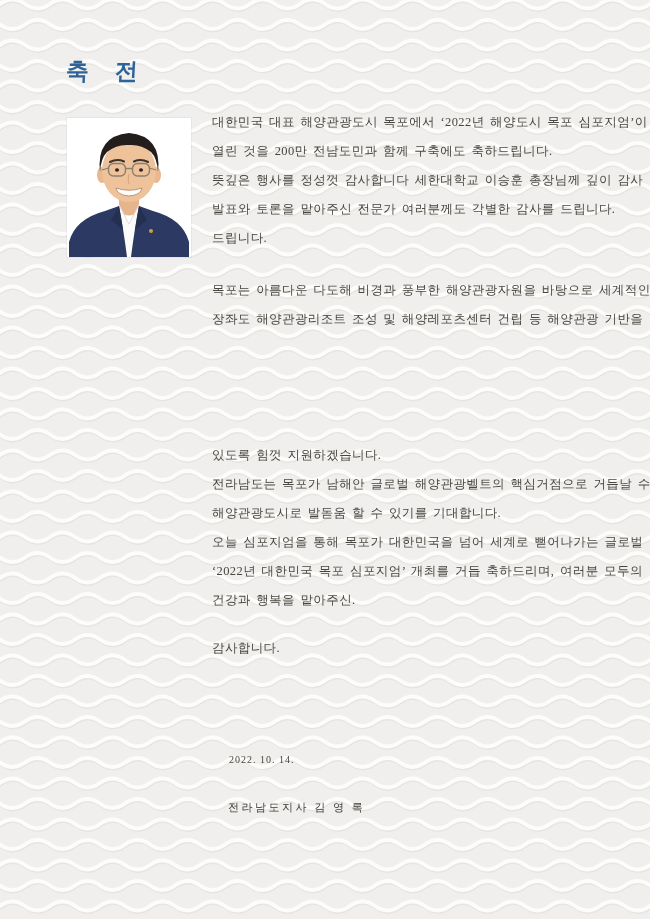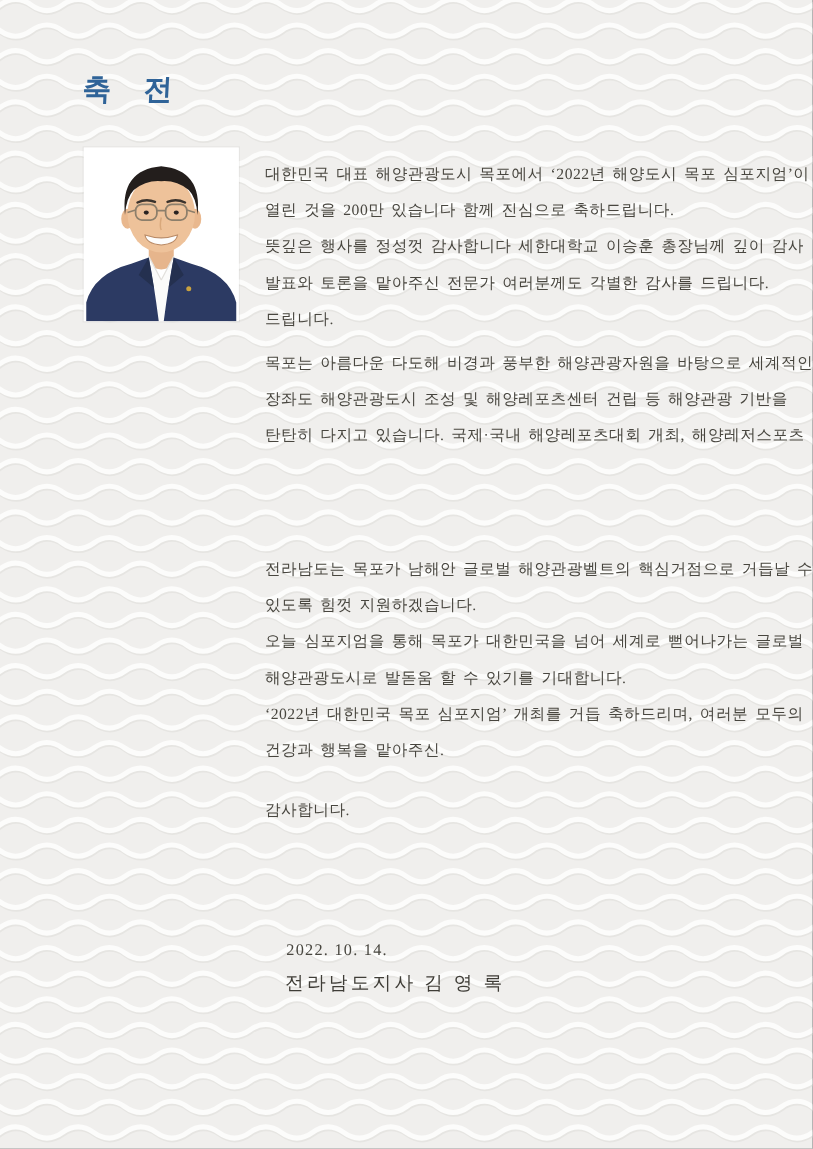--- a/index.html
+++ b/index.html
@@ -37,31 +37,31 @@
     position:absolute;left:67px;top:118px;width:124px;height:139px;
     background:#ffffff;box-shadow:0 0 0 1px rgba(0,0,0,0.04);
   }
   .photo svg{display:block;width:124px;height:139px;}
   .block{position:absolute;left:212px;}
   .block .line{
     display:block;height:29px;line-height:29px;
     font-size:12.5px;letter-spacing:0.4px;word-spacing:2px;
     white-space:nowrap;
   }
-  .block-1{top:125px;}
+  .block-1{top:108px;}
   .block-2{top:276px;}
   .block-3{top:441px;}
   .block-4{top:634px;}
   .footer-date{
     position:absolute;left:229px;top:745px;
-    font-size:13px;letter-spacing:1px;height:29px;line-height:29px;
+    font-size:10px;letter-spacing:1px;height:29px;line-height:29px;
   }
   .footer-sign{
-    position:absolute;left:228px;top:772px;
-    font-size:15px;letter-spacing:2.5px;height:30px;line-height:30px;
+    position:absolute;left:228px;top:792px;
+    font-size:11px;letter-spacing:2.5px;height:30px;line-height:30px;
     color:#3f3d37;
   }
 </style>
 </head>
 <body>
 
 <div class="page">
 
   <svg class="wave-svg" id="wave-svg" viewBox="0 0 650 919" xmlns="http://www.w3.org/2000/svg">
       <path d="M -50 4 q 12.5 -9 25 0 q 12.5 9 25 0 q 12.5 -9 25 0 q 12.5 9 25 0 q 12.5 -9 25 0 q 12.5 9 25 0 q 12.5 -9 25 0 q 12.5 9 25 0 q 12.5 -9 25 0 q 12.5 9 25 0 q 12.5 -9 25 0 q 12.5 9 25 0 q 12.5 -9 25 0 q 12.5 9 25 0 q 12.5 -9 25 0 q 12.5 9 25 0 q 12.5 -9 25 0 q 12.5 9 25 0 q 12.5 -9 25 0 q 12.5 9 25 0 q 12.5 -9 25 0 q 12.5 9 25 0 q 12.5 -9 25 0 q 12.5 9 25 0 q 12.5 -9 25 0 q 12.5 9 25 0 q 12.5 -9 25 0 q 12.5 9 25 0 q 12.5 -9 25 0 q 12.5 9 25 0" class="shadow" transform="translate(0.5,1.4)"></path>
@@ -196,37 +196,36 @@
         <path d="M2 139 L2 124 Q8 101 38 93 L52 88 Q56 108 60 139 Z" fill="#2c3a63"></path>
         <path d="M122 139 L122 124 Q116 101 86 93 L72 88 Q68 108 64 139 Z" fill="#2c3a63"></path>
         <path d="M52 88 L44 102 L56 112 Z" fill="#24304f"></path>
         <path d="M72 88 L80 102 L68 112 Z" fill="#24304f"></path>
         <circle cx="84" cy="113" r="2" fill="#c9a23f"></circle>
       </svg>
     </div>
 
     <div class="block block-1">
       <span class="line">대한민국 대표 해양관광도시 목포에서 ‘2022년 해양도시 목포 심포지엄’이</span>
-      <span class="line">열린 것을 200만 있습니다 함께 진심으로 축하드립니다.</span>
+      <span class="line">열린 것을 200만 전남도민과 함께 구축에도 축하드립니다.</span>
       <span class="line">뜻깊은 행사를 정성껏 감사합니다 세한대학교 이승훈 총장님께 깊이 감사</span>
       <span class="line">발표와 토론을 맡아주신 전문가 여러분께도 각별한 감사를 드립니다.</span>
       <span class="line">드립니다.</span>
     </div>
 
     <div class="block block-2">
       <span class="line">목포는 아름다운 다도해 비경과 풍부한 해양관광자원을 바탕으로 세계적인</span>
-      <span class="line">장좌도 해양관광도시 조성 및 해양레포츠센터 건립 등 해양관광 기반을</span>
-      <span class="line">탄탄히 다지고 있습니다. 국제·국내 해양레포츠대회 개최, 해양레저스포츠</span>
+      <span class="line">장좌도 해양관광리조트 조성 및 해양레포츠센터 건립 등 해양관광 기반을</span>
     </div>
 
     <div class="block block-3">
+      <span class="line">있도록 힘껏 지원하겠습니다.</span>
       <span class="line">전라남도는 목포가 남해안 글로벌 해양관광벨트의 핵심거점으로 거듭날 수</span>
-      <span class="line">있도록 힘껏 지원하겠습니다.</span>
+      <span class="line">해양관광도시로 발돋움 할 수 있기를 기대합니다.</span>
       <span class="line">오늘 심포지엄을 통해 목포가 대한민국을 넘어 세계로 뻗어나가는 글로벌</span>
-      <span class="line">해양관광도시로 발돋움 할 수 있기를 기대합니다.</span>
       <span class="line">‘2022년 대한민국 목포 심포지엄’ 개최를 거듭 축하드리며, 여러분 모두의</span>
       <span class="line">건강과 행복을 맡아주신.</span>
     </div>
 
     <div class="block block-4">
       <span class="line">감사합니다.</span>
     </div>
 
     <div class="footer-date">2022. 10. 14.</div>
     <div class="footer-sign">전라남도지사  김 영 록</div>

